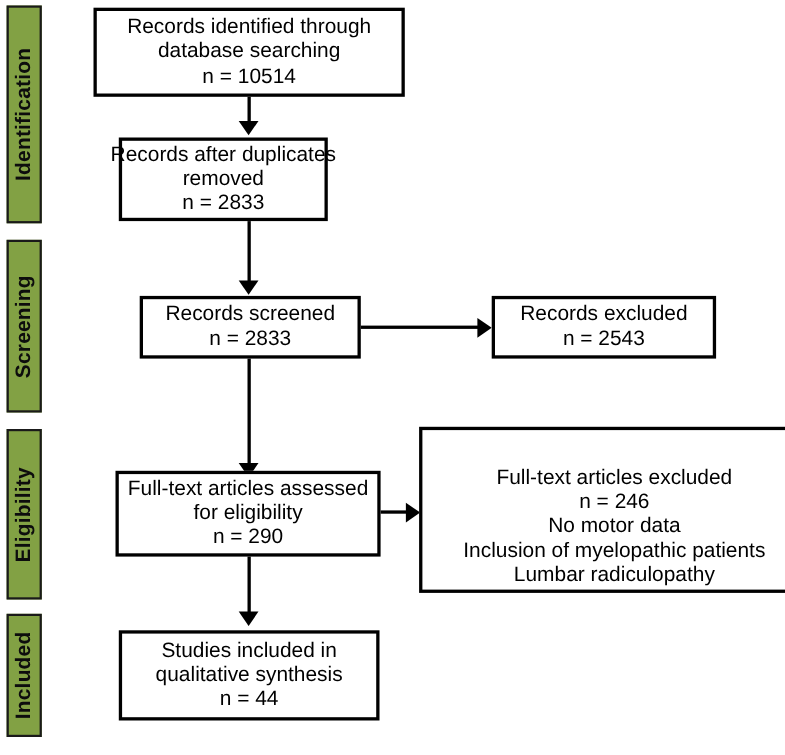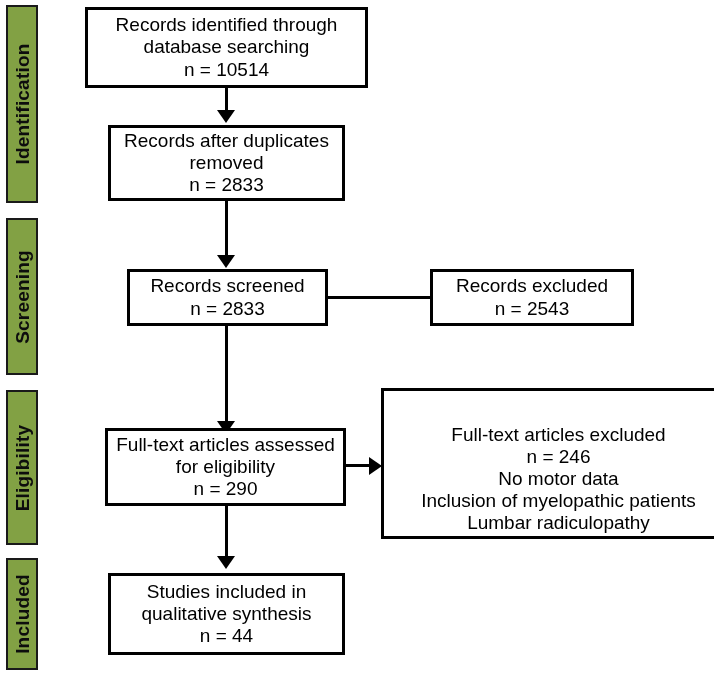--- a/index.html
+++ b/index.html
@@ -130,32 +130,32 @@
 
   <div class="vline" style="left:225px; top:505px; height:52px;"></div>
   <div class="arrow-down" style="left:217px; top:556px;"></div>
 
   <div class="flow-box" style="left:85px; top:7px; width:283px; height:81px;">
     <div class="box-line">Records identified through</div>
     <div class="box-line">database searching</div>
     <div class="box-line count">n = 10514</div>
   </div>
 
-  <div class="flow-box" style="left:108px; top:125px; width:237px; height:76px;">
+  <div class="flow-box" style="left:108px; top:125px; width:190px; height:76px;">
     <div class="box-line">Records after duplicates</div>
     <div class="box-line">removed</div>
     <div class="box-line count">n = 2833</div>
   </div>
 
   <div class="flow-box" style="left:127px; top:269px; width:201px; height:57px;">
     <div class="box-line">Records screened</div>
     <div class="box-line count">n = 2833</div>
   </div>
 
-  <div class="flow-box" style="left:430px; top:269px; width:204px; height:57px;">
+  <div class="flow-box" style="left:447px; top:269px; width:204px; height:57px;">
     <div class="box-line">Records excluded</div>
     <div class="box-line count">n = 2543</div>
   </div>
 
   <div class="flow-box" style="left:105px; top:428px; width:241px; height:78px;">
     <div class="box-line">Full-text articles assessed</div>
     <div class="box-line">for eligibility</div>
     <div class="box-line count">n = 290</div>
   </div>
 

